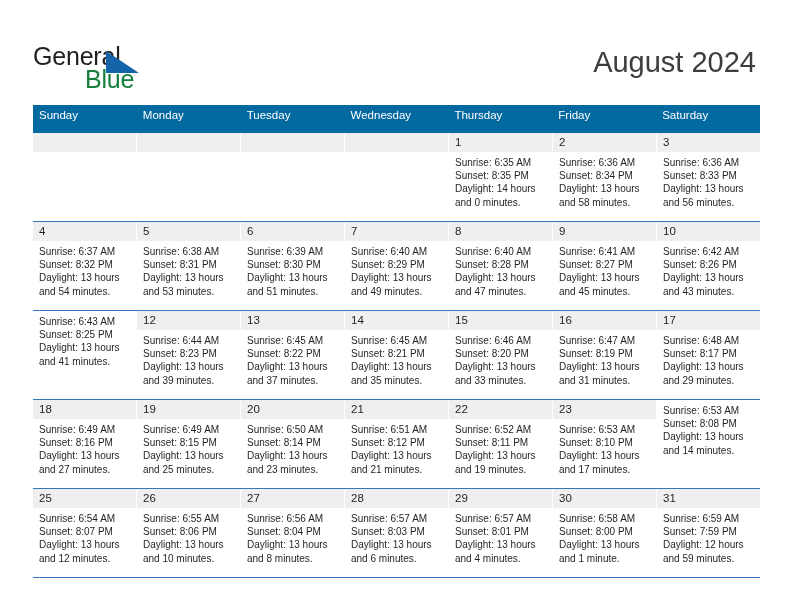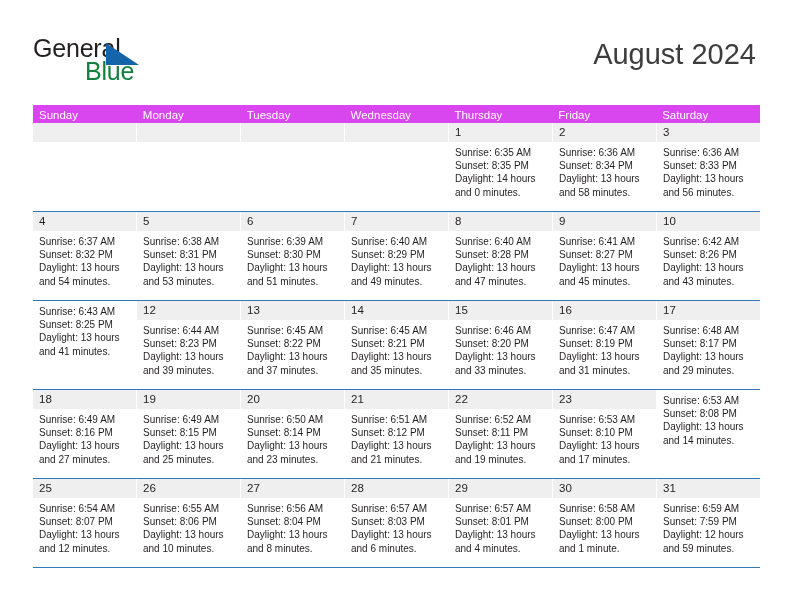--- a/index.html
+++ b/index.html
@@ -18,21 +18,21 @@
     position: relative;
     width: 792px;
     height: 612px;
     box-sizing: border-box;
   }
 
   
   .header {
     position: absolute;
     left: 0;
-    top: 4px;
+    top: 12px;
     width: 792px;
     height: 132px;
     text-decoration: underline;
   }
   .logo {
     position: absolute;
     left: 33px;
     top: 30px;
     width: 190px;
     height: 52px;
@@ -89,22 +89,22 @@
 
   
   .calendar {
     position: absolute;
     left: 33px;
     top: 105px;
     width: 727px;
   }
   .dow-row {
     display: flex;
-    background: #d946ef;
-    height: 18px;
+    background: #0369a1;
+    height: 28px;
   }
   .dow {
     flex: 1 1 0;
     color: #ffffff;
     font-size: 11.5px;
     line-height: 21px;
     padding-left: 6px;
     box-sizing: border-box;
     white-space: nowrap;
   }

